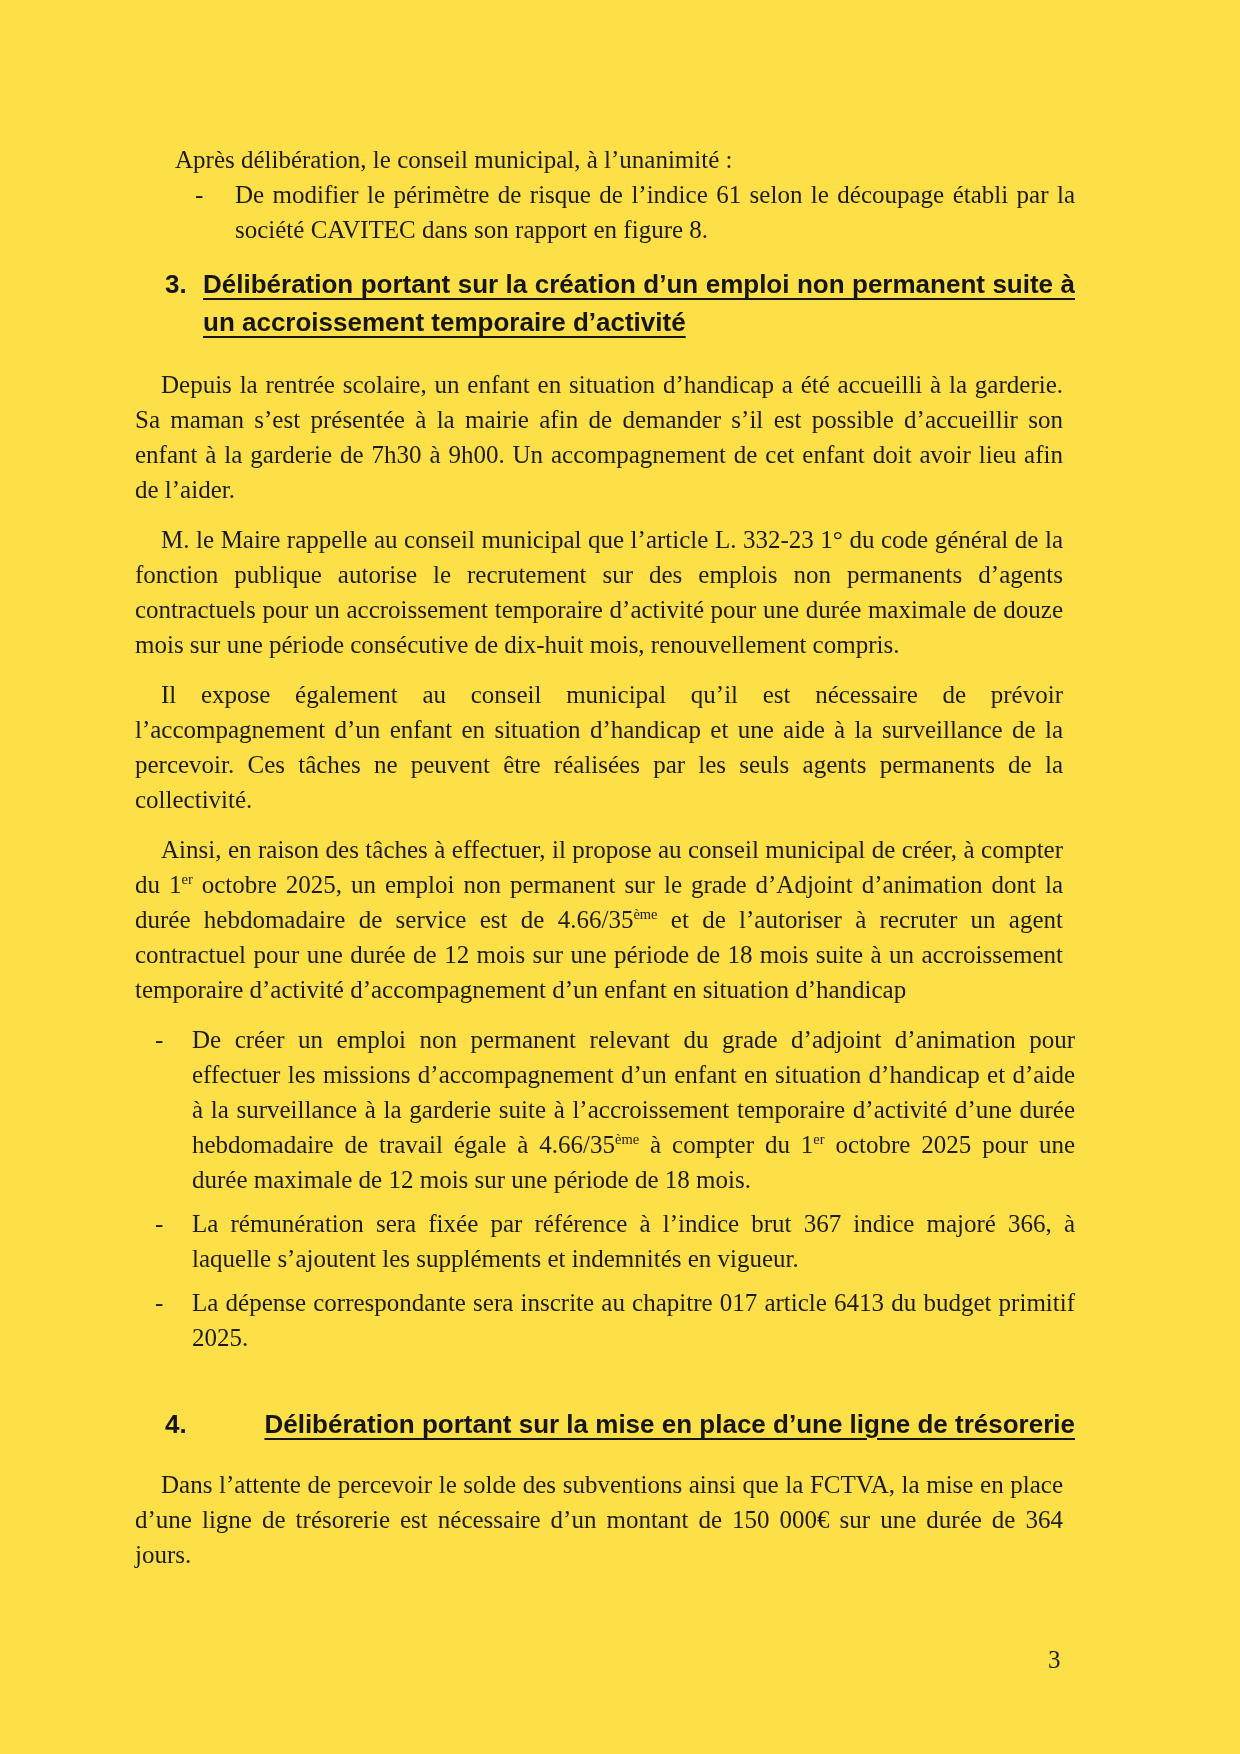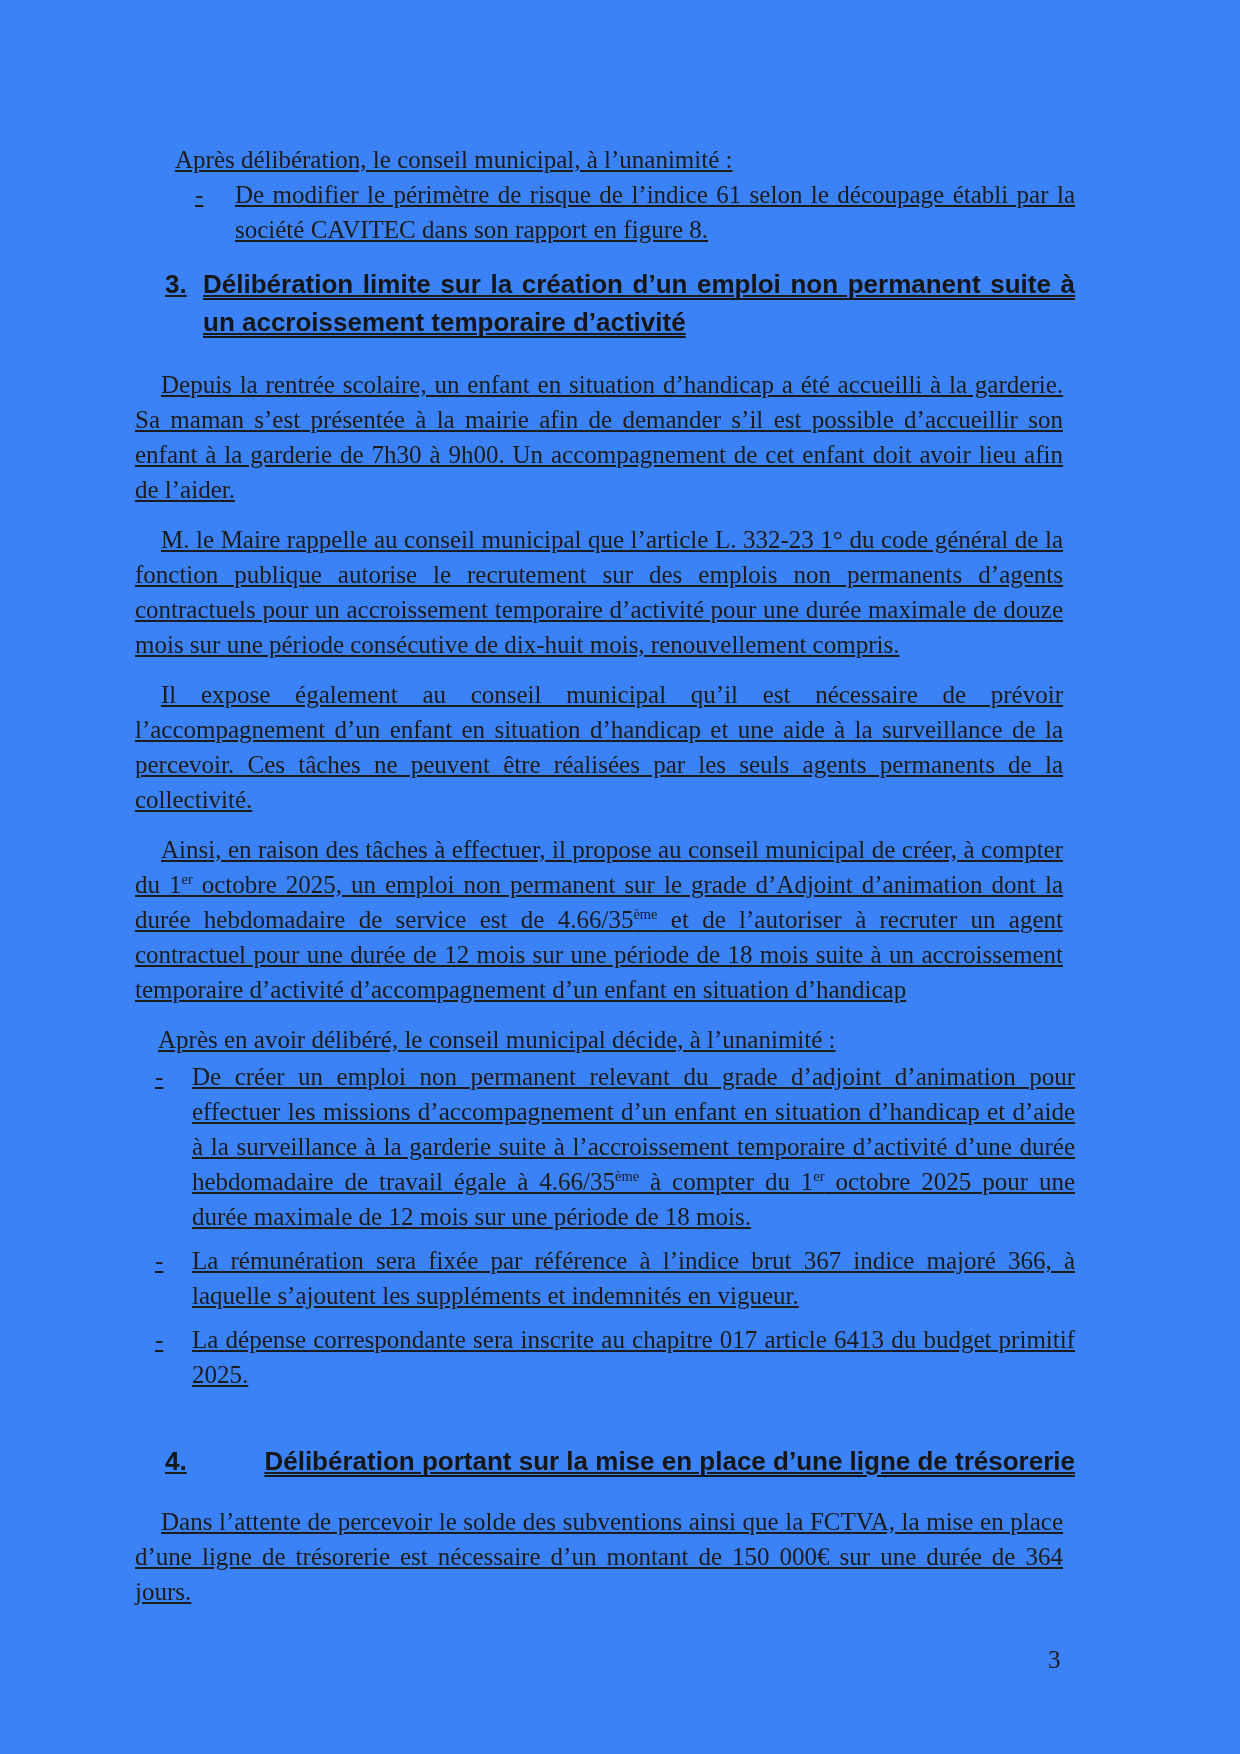--- a/index.html
+++ b/index.html
@@ -5,30 +5,29 @@
   html, body {
     margin: 0;
     padding: 0;
     background: #e8e8e8;
   }
   .page {
     position: relative;
     width: 1240px;
     height: 1754px;
     margin: 0 auto;
-    background: #3b82f6;
+    background: #fde047;
     box-sizing: border-box;
     padding: 142px 165px 17px 135px;
     overflow: hidden;
     font-family: "Liberation Serif", "DejaVu Serif", serif;
     font-size: 25px;
     line-height: 35px;
     color: #1c1c1c;
     text-align: justify;
-    text-decoration: underline;
   }
   .para {
     margin: 0 12px 15px 0;
     text-indent: 26px;
   }
   .para.no-gap { margin-bottom: 0; }
   .lead {
     margin: 0;
     text-indent: 40px;
     text-align: left;
@@ -103,32 +102,31 @@
 
   <div class="list-a">
     <div class="bullet">
       <span class="dash">-</span>
       <div class="btext">De modifier le périmètre de risque de l’indice 61 selon le découpage établi par la société CAVITEC dans son rapport en figure 8.</div>
     </div>
   </div>
 
   <div class="heading heading-3">
     <span class="num">3.</span>
-    <span class="title">Délibération limite sur la création d’un emploi non permanent suite à un accroissement temporaire d’activité</span>
+    <span class="title">Délibération portant sur la création d’un emploi non permanent suite à un accroissement temporaire d’activité</span>
   </div>
 
   <p class="para">Depuis la rentrée scolaire, un enfant en situation d’handicap a été accueilli à la garderie. Sa maman s’est présentée à la mairie afin de demander s’il est possible d’accueillir son enfant à la garderie de 7h30 à 9h00. Un accompagnement de cet enfant doit avoir lieu afin de l’aider.</p>
 
   <p class="para">M. le Maire rappelle au conseil municipal que l’article L. 332-23 1° du code général de la fonction publique autorise le recrutement sur des emplois non permanents d’agents contractuels pour un accroissement temporaire d’activité pour une durée maximale de douze mois sur une période consécutive de dix-huit mois, renouvellement compris.</p>
 
   <p class="para">Il expose également au conseil municipal qu’il est nécessaire de prévoir l’accompagnement d’un enfant en situation d’handicap et une aide à la surveillance de la percevoir. Ces tâches ne peuvent être réalisées par les seuls agents permanents de la collectivité.</p>
 
   <p class="para"><span>Ainsi, en raison des tâches à effectuer, il propose au conseil municipal de créer, à compter du 1</span><sup class="sup">er</sup><span> octobre 2025, un emploi non permanent sur le grade d’Adjoint d’animation dont la durée hebdomadaire de service est de 4.66/35</span><sup class="sup">ème</sup><span> et de l’autoriser à recruter un agent contractuel pour une durée de 12 mois sur une période de 18 mois suite à un accroissement temporaire d’activité d’accompagnement d’un enfant en situation d’handicap</span></p>
 
-  <p class="lead-2">Après en avoir délibéré, le conseil municipal décide, à l’unanimité :</p>
 
   <div class="list-b">
     <div class="bullet">
       <span class="dash">-</span>
       <div class="btext"><span>De créer un emploi non permanent relevant du grade d’adjoint d’animation pour effectuer les missions d’accompagnement d’un enfant en situation d’handicap et d’aide à la surveillance à la garderie suite à l’accroissement temporaire d’activité d’une durée hebdomadaire de travail égale à 4.66/35</span><sup class="sup">ème</sup><span> à compter du 1</span><sup class="sup">er</sup><span> octobre 2025 pour une durée maximale de 12 mois sur une période de 18 mois.</span></div>
     </div>
     <div class="bullet">
       <span class="dash">-</span>
       <div class="btext">La rémunération sera fixée par référence à l’indice brut 367 indice majoré 366, à laquelle s’ajoutent les suppléments et indemnités en vigueur.</div>
     </div>

